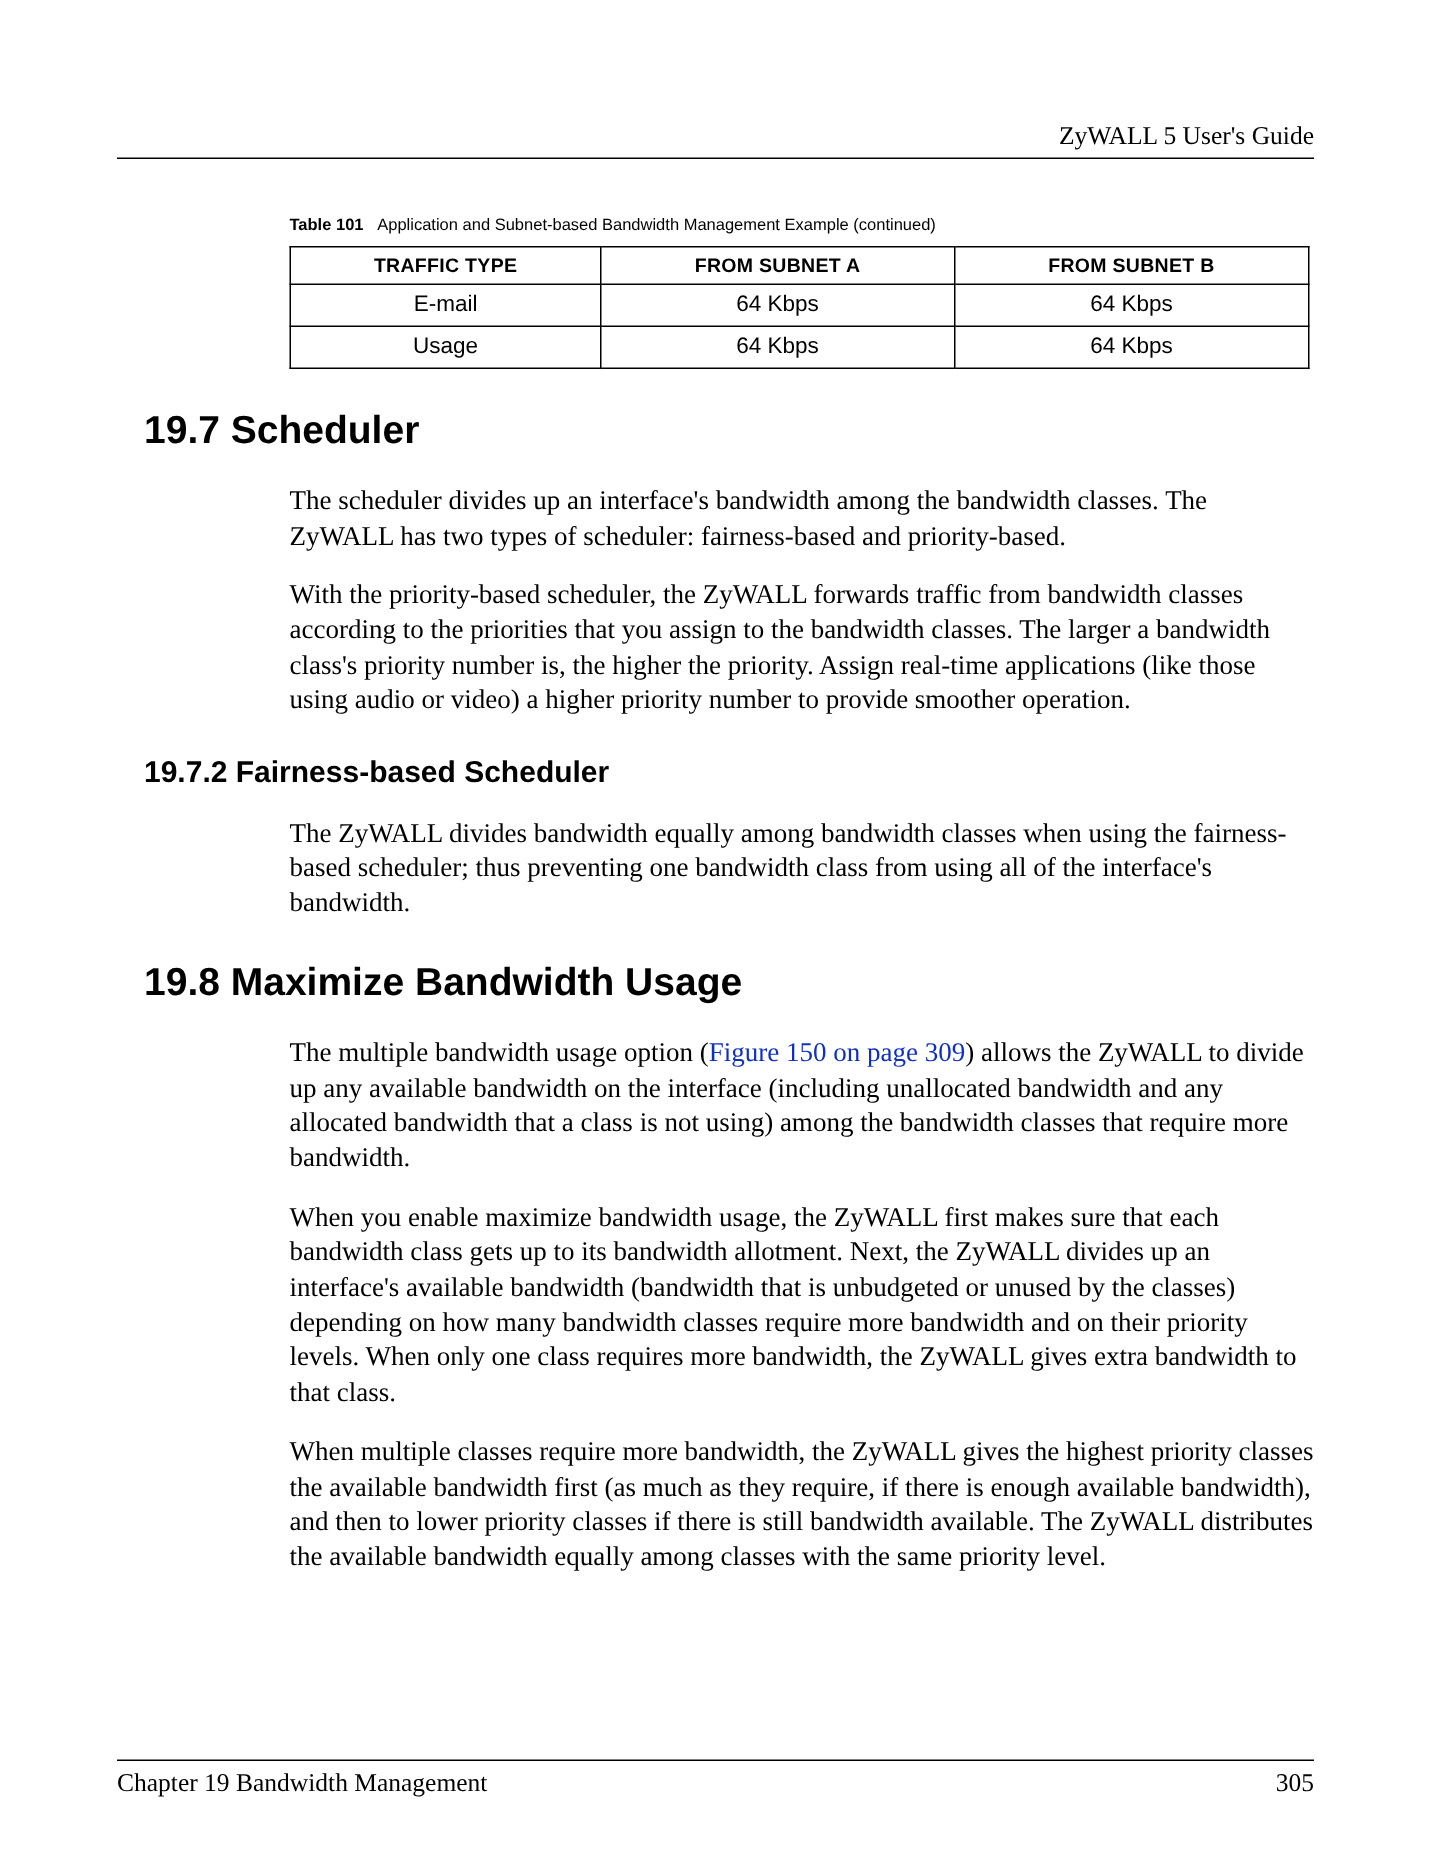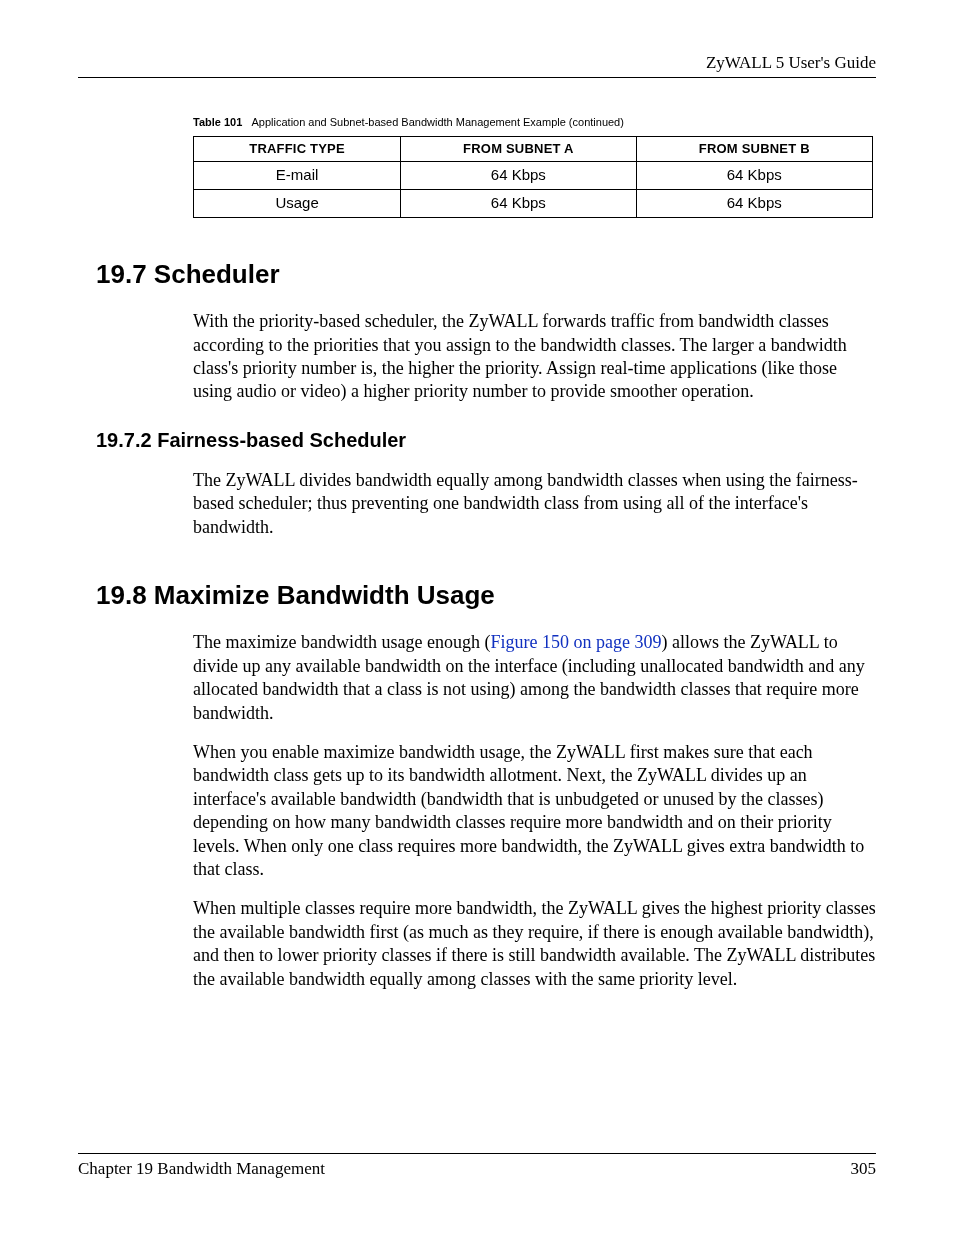--- a/index.html
+++ b/index.html
@@ -16,20 +16,21 @@
     padding: 52px 78px 40px 78px;
     position: relative;
     font-size: 18px;
     line-height: 1.25;
   }
   .header-right {
     text-align: right;
     font-size: 17px;
     margin-bottom: 4px;
     color: #000;
+    margin-top: 28px;
   }
   .header-rule, .footer-rule {
     border: none;
     border-top: 1px solid #000;
     margin: 2px 0 0 0;
   }
   .table-caption {
     font-family: Arial, Helvetica, sans-serif;
     font-size: 11px;
     margin-top: 38px;
@@ -54,21 +55,21 @@
   }
   table.data th {
     font-weight: bold;
     font-size: 13px;
     letter-spacing: 0.2px;
   }
   h2.section {
     font-family: Arial, Helvetica, sans-serif;
     font-weight: bold;
     font-size: 26px;
-    margin-top: 40px;
+    margin-top: 24px;
     margin-bottom: 20px;
     margin-left: 18px;
   }
   h3.subsection {
     font-family: Arial, Helvetica, sans-serif;
     font-weight: bold;
     font-size: 20px;
     margin-top: 24px;
     margin-bottom: 16px;
     margin-left: 18px;
@@ -79,21 +80,21 @@
     margin: 0 0 16px 115px;
     line-height: 1.3;
   }
   .xref {
     color: #1030c0;
   }
   .footer {
     position: absolute;
     left: 78px;
     right: 78px;
-    bottom: 56px;
+    bottom: 36px;
     font-size: 17px;
   }
   .footer-row {
     display: flex;
     justify-content: space-between;
     margin-top: 4px;
   }
 </style>
 </head>
 <body>
@@ -123,30 +124,31 @@
       </tr>
       <tr>
         <td>Usage</td>
         <td>64 Kbps</td>
         <td>64 Kbps</td>
       </tr>
     </tbody>
   </table>
 
   <h2 class="section">19.7  Scheduler</h2>
+  <p class="body">The scheduler divides up an interface's bandwidth among the bandwidth classes. The ZyWALL has two types of scheduler: fairness-based and priority-based.</p>
 
   <p class="body">With the priority-based scheduler, the ZyWALL forwards traffic from bandwidth classes according to the priorities that you assign to the bandwidth classes. The larger a bandwidth class's priority number is, the higher the priority. Assign real-time applications (like those using audio or video) a higher priority number to provide smoother operation.</p>
 
   <h3 class="subsection">19.7.2  Fairness-based Scheduler</h3>
   <p class="body">The ZyWALL divides bandwidth equally among bandwidth classes when using the fairness-based scheduler; thus preventing one bandwidth class from using all of the interface's bandwidth.</p>
 
   <h2 class="section">19.8  Maximize Bandwidth Usage</h2>
 
   <p class="body">
-    <span>The maximize bandwidth usage enough (</span><span class="xref">Figure 150 on page 309</span><span>) allows the ZyWALL to divide up any available bandwidth on the interface (including unallocated bandwidth and any allocated bandwidth that a class is not using) among the bandwidth classes that require more bandwidth.</span>
+    <span>The multiple bandwidth usage option (</span><span class="xref">Figure 150 on page 309</span><span>) allows the ZyWALL to divide up any available bandwidth on the interface (including unallocated bandwidth and any allocated bandwidth that a class is not using) among the bandwidth classes that require more bandwidth.</span>
   </p>
 
   <p class="body">When you enable maximize bandwidth usage, the ZyWALL first makes sure that each bandwidth class gets up to its bandwidth allotment. Next, the ZyWALL divides up an interface's available bandwidth (bandwidth that is unbudgeted or unused by the classes) depending on how many bandwidth classes require more bandwidth and on their priority levels. When only one class requires more bandwidth, the ZyWALL gives extra bandwidth to that class.</p>
 
   <p class="body">When multiple classes require more bandwidth, the ZyWALL gives the highest priority classes the available bandwidth first (as much as they require, if there is enough available bandwidth), and then to lower priority classes if there is still bandwidth available. The ZyWALL distributes the available bandwidth equally among classes with the same priority level.</p>
 
   <div class="footer">
     <hr class="footer-rule">
     <div class="footer-row">
       <span>Chapter 19 Bandwidth Management</span>

